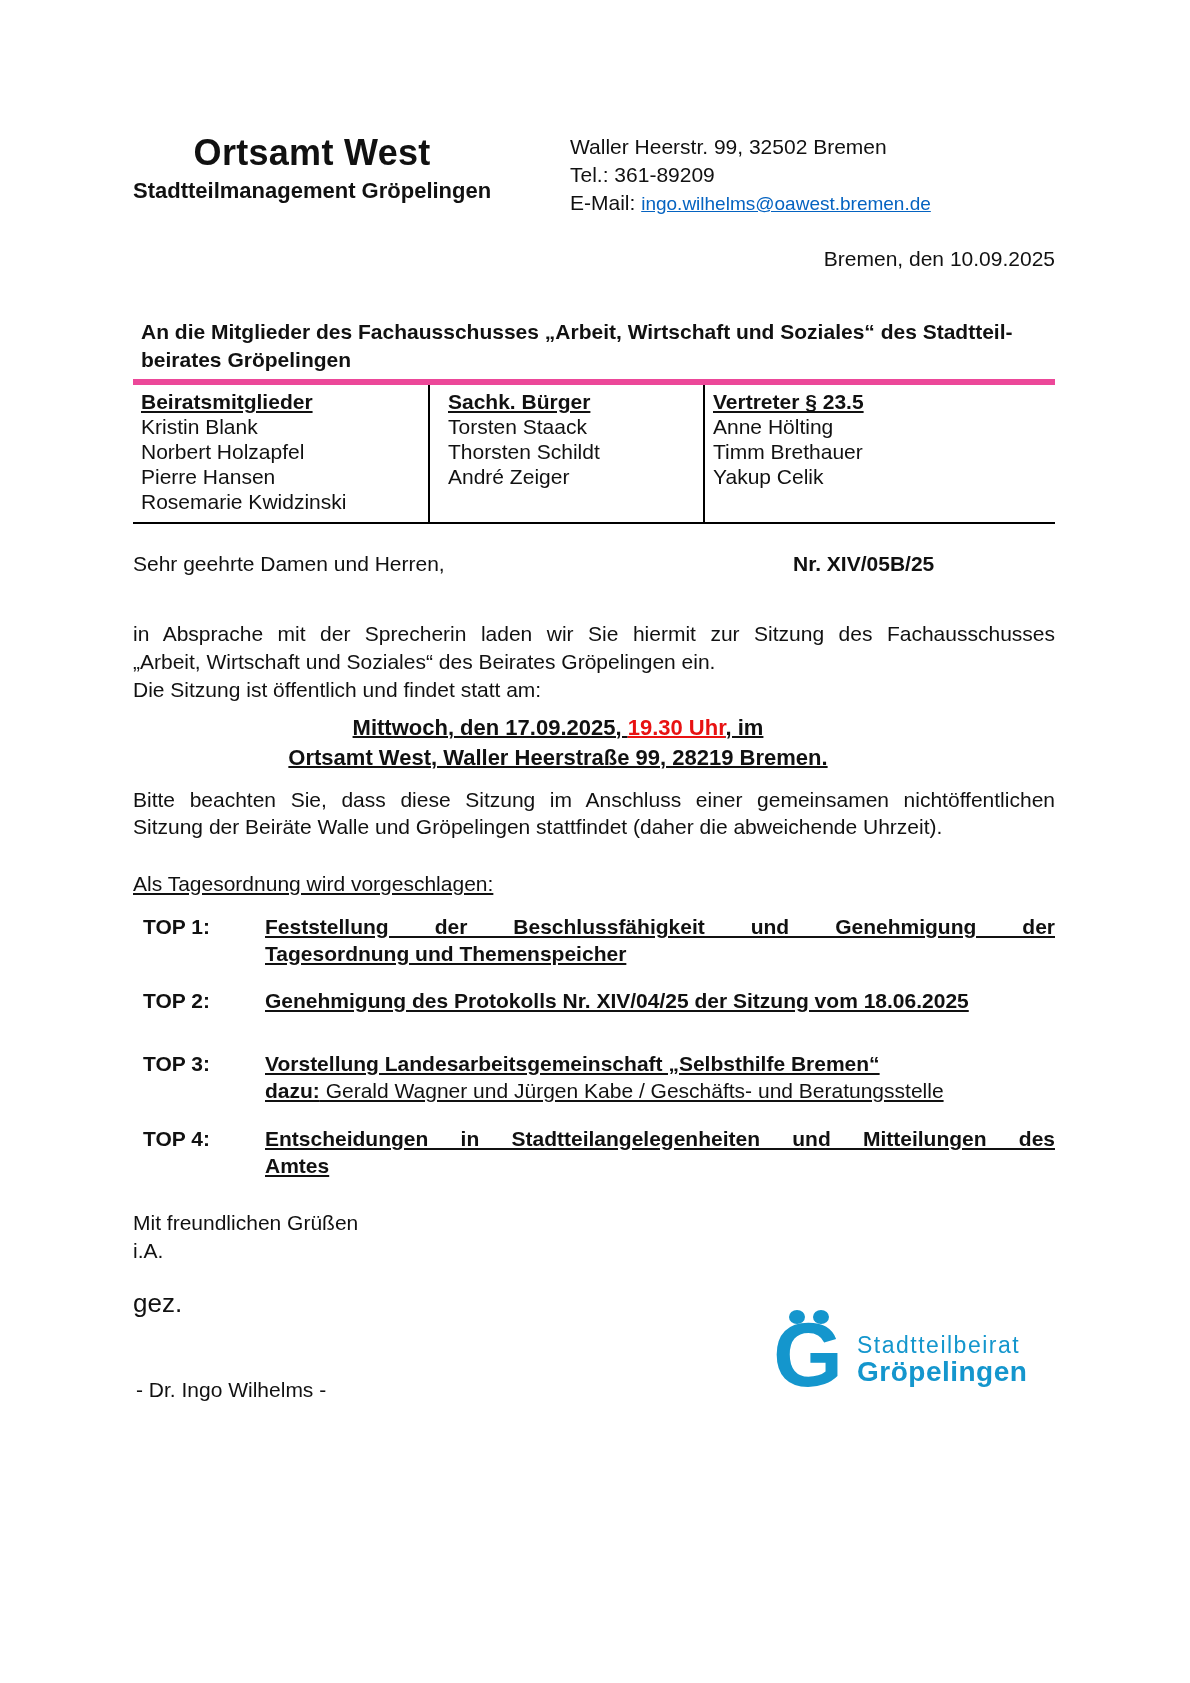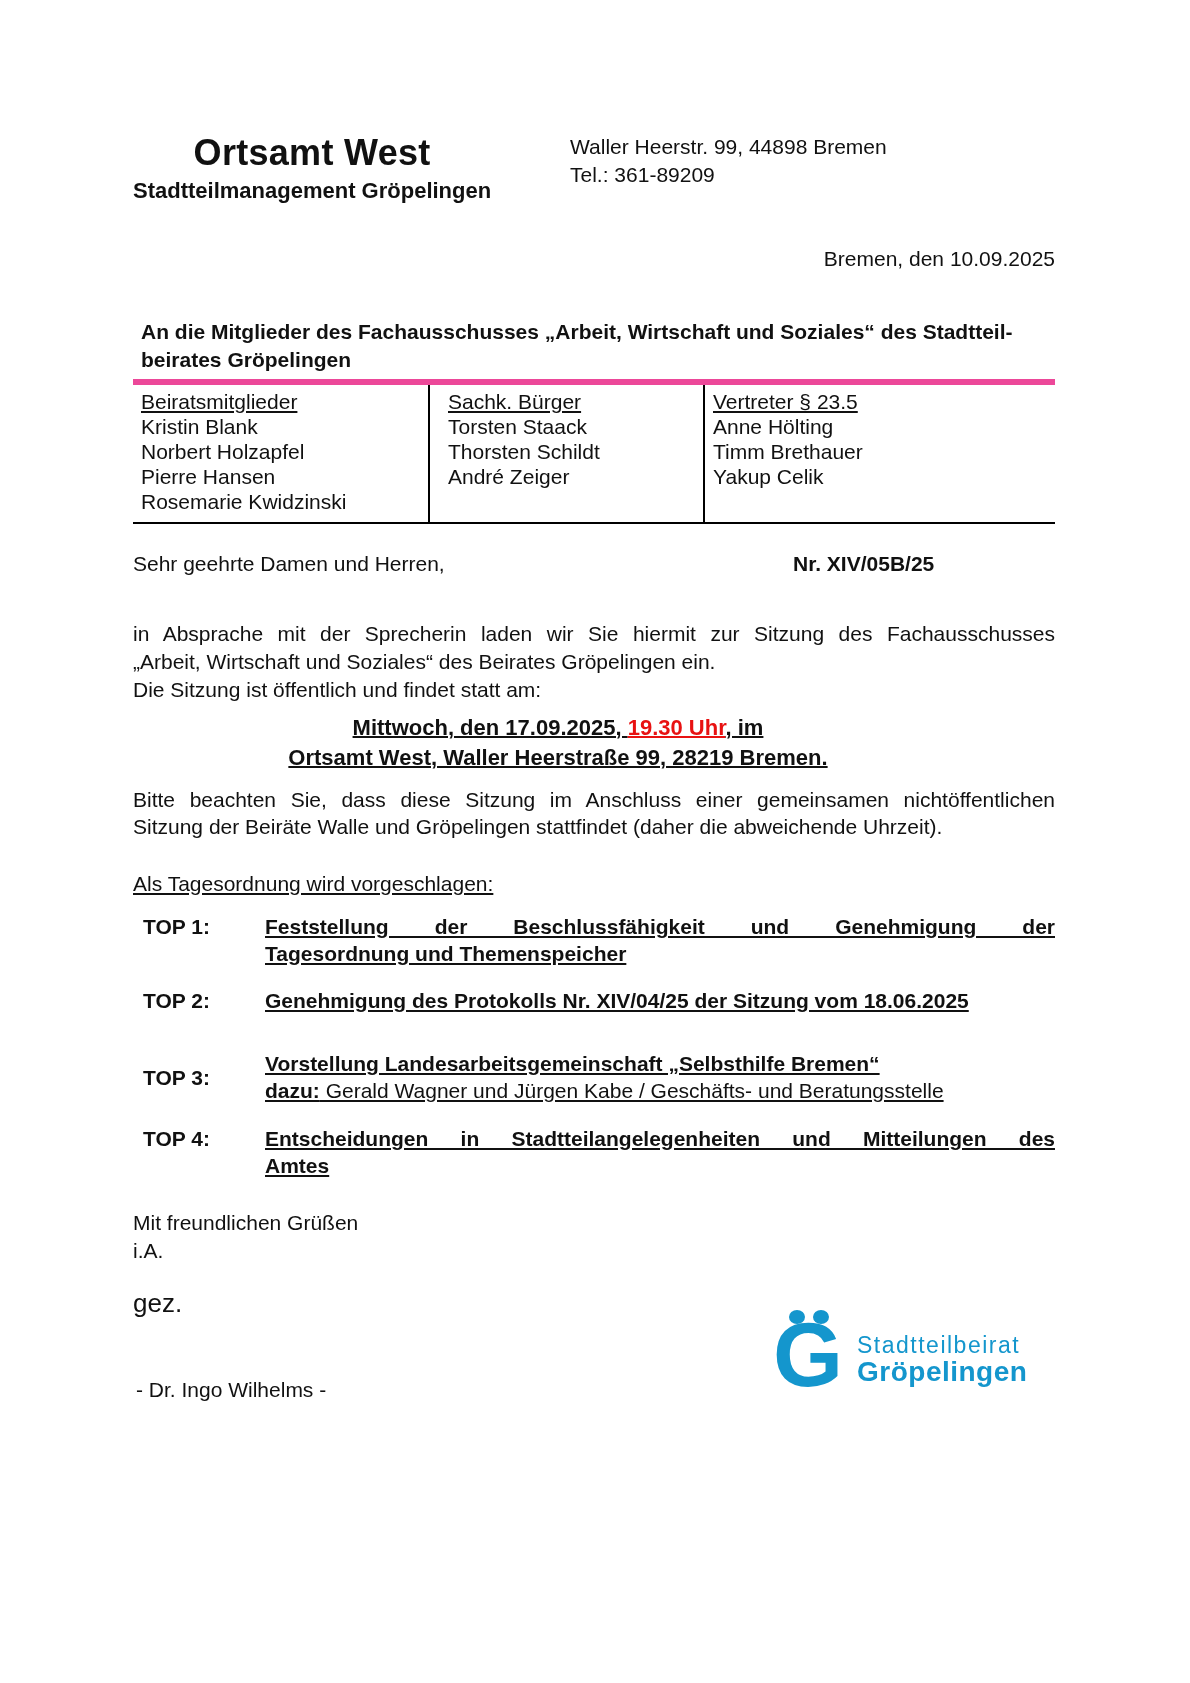--- a/index.html
+++ b/index.html
@@ -34,21 +34,21 @@
     font-weight:bold; line-height:28px;
     padding:0 0 5px 8px;
     border-bottom:6px solid #ec4899;
   }
   .addr-caption div { white-space:nowrap; }
   .addr-cols { display:flex; border-bottom:2px solid #000; }
   .addr-col { line-height:25px; padding:4px 8px 8px 8px; box-sizing:border-box; }
   .c1 { width:295px; }
   .c2 { width:275px; border-left:2px solid #000;padding-left:18px; }
   .c3 { flex:1; border-left:2px solid #000; }
-  .colhead { font-weight:normal; text-decoration:underline; }
+  .colhead { font-weight:bold; text-decoration:underline; }
 
   
   .salutation { left:133px; top:552px; width:922px; font-size:21px; }
   .refno { position:absolute; left:660px; top:0; font-weight:bold; }
 
   
   .para { left:133px; width:922px; font-size:21px; }
   .intro  { top:620px; line-height:28px; }
   .notice { top:786px; line-height:27px; }
   .jline { text-align:justify; text-align-last:justify; }
@@ -56,21 +56,21 @@
   
   .meeting { left:133px; top:713px; width:850px; text-align:center;
              font-size:22px; font-weight:bold; line-height:30px; }
   .meeting span { text-decoration:underline; text-decoration-thickness:2px; }
   .time-red { color:var(--time-red,#e81111); }
 
   
   .agenda-intro { left:133px; top:872px; font-size:21px; text-decoration:underline; }
   .top-item { left:133px; width:922px; display:flex; font-size:21px;
               font-weight:bold; line-height:27px; }
-  .t1 { top:913px; } .t2 { top:987px; } .t3 { top:1050px;align-items:center; } .t4 { top:1125px; }
+  .t1 { top:913px; } .t2 { top:987px; } .t3 { top:1050px; } .t4 { top:1125px; }
   .top-label { flex:none; width:132px; padding-left:10px; box-sizing:border-box; }
   .top-body  { flex:1;text-decoration:underline; }
   .normal { font-weight:normal;margin-top:44px; }
 
   
   .closing { left:133px; top:1209px; font-size:21px; line-height:28px; }
   .gez { left:133px; top:1288px; font-size:26px; }
   .signature { left:136px; top:1378px; font-size:21px; }
 
   
@@ -89,22 +89,23 @@
 <body>
 
 <div class="page">
 
   <div class="abs lh-left">
     <div class="org">Ortsamt West</div>
     <div class="dept">Stadtteilmanagement Gröpelingen</div>
   </div>
 
   <div class="abs lh-right">
-    <div>Waller Heerstr. 99, 44898 Bremen</div>
+    <div>Waller Heerstr. 99, 32502 Bremen</div>
     <div>Tel.: 361-89209</div>
+    <div><span>E-Mail: </span><a class="email-link">ingo.wilhelms@oawest.bremen.de</a></div>
   </div>
 
   <div class="abs dateline">Bremen, den 10.09.2025</div>
 
   <div class="abs addr">
     <div class="addr-caption">
       <div>An die Mitglieder des Fachausschusses „Arbeit, Wirtschaft und Soziales“ des Stadtteil-</div>
       <div>beirates Gröpelingen</div>
     </div>
     <div class="addr-cols">

